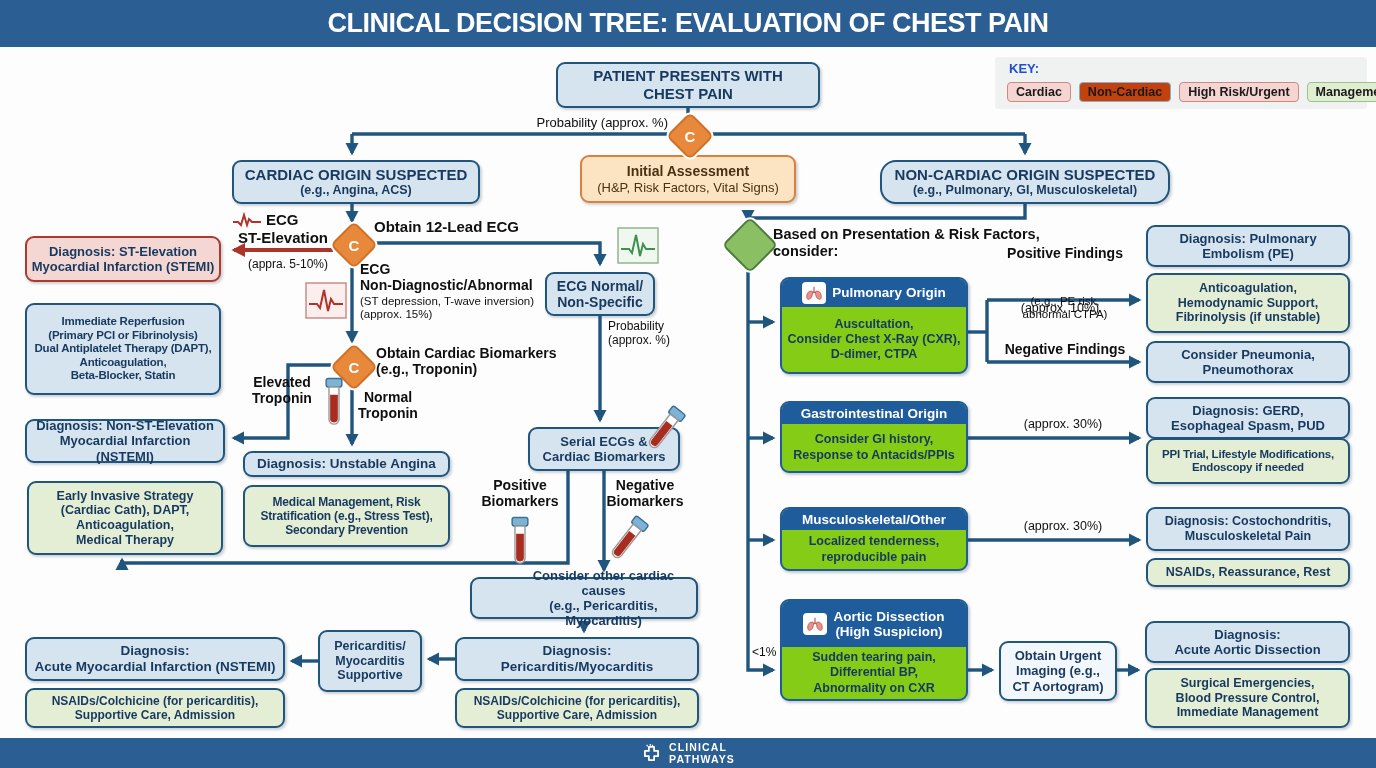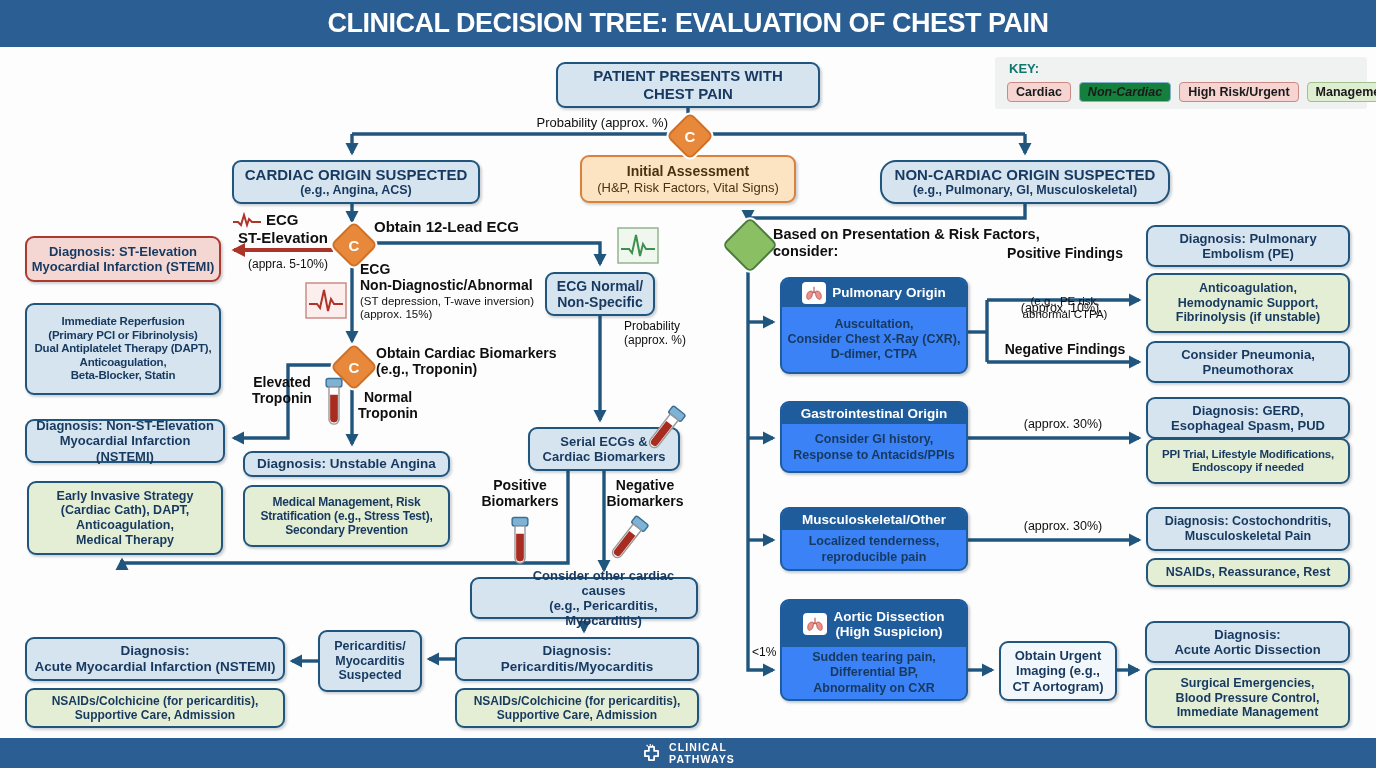--- a/index.html
+++ b/index.html
@@ -13,42 +13,42 @@
   .box{position:absolute;box-sizing:border-box;border:2.6px solid #20557e;border-radius:9px;background:#d6e4f0;
        color:#17395f;font-weight:bold;display:flex;flex-direction:column;align-items:center;justify-content:center;
        text-align:center;white-space:pre-line;font-size:13px;line-height:1.17;padding:2px 3px;
        box-shadow:1.5px 2px 2.5px rgba(40,55,70,.22);}
   .gr{background:#e4eed4;}
   .pk{background:#f4d7d3;border-color:#ab3a2f;}
   .or{background:#fce4c2;border-color:#d8823e;}
   .wh{background:#f2f7fb;}
   .t1{display:block;font-size:15px;}
   .t2{display:block;font-size:12.5px;}
-  .obox{position:absolute;box-sizing:border-box;border:2.8px solid #1f5c9c;border-radius:9px;background:#3b82f6;
+  .obox{position:absolute;box-sizing:border-box;border:2.8px solid #1f5c9c;border-radius:9px;background:#84cc16;
         overflow:hidden;display:flex;flex-direction:column;box-shadow:1.5px 2px 2.5px rgba(40,55,70,.25);}
   .oband{background:#1f5c9c;color:#fff;font-weight:bold;font-size:13.5px;display:flex;align-items:center;
          justify-content:center;gap:6px;white-space:pre-line;text-align:center;line-height:1.12;padding:3px 2px;}
   .obody{flex:1;display:flex;align-items:center;justify-content:center;color:#17395f;font-weight:bold;
          font-size:12.5px;text-align:center;white-space:pre-line;line-height:1.22;}
   .iconsq{background:#fff;border-radius:4px;width:24px;height:22px;display:flex;align-items:center;justify-content:center;flex:0 0 auto;}
   .lbl{position:absolute;color:#0f0f0f;white-space:pre-line;line-height:1.15;font-size:13px;}
   .b{font-weight:bold;}
   .ctr{text-align:center;}
   .rt{text-align:right;}
   .diamond{position:absolute;display:flex;align-items:center;justify-content:center;transform:rotate(45deg);
            background:#e8883b;border:2px solid #cf7026;border-radius:6px;box-shadow:0 0 0 2px #ffffff;}
   .diamond span{transform:rotate(-45deg);color:#fff;font-weight:bold;font-size:15px;}
   .dgreen{background:#8abf63;border-color:#4c7b3e;}
   .icon{position:absolute;}
   .keypanel{position:absolute;left:995px;top:57px;width:372px;height:52px;background:#f0f1f1;border-radius:3px;}
-  .keylabel{position:absolute;left:14px;top:4px;font-weight:bold;font-size:13px;color:#0f766e;}
+  .keylabel{position:absolute;left:14px;top:4px;font-weight:bold;font-size:13px;color:#1d4ed8;}
   .chips{position:absolute;left:12px;top:25px;display:flex;gap:8px;}
   .chip{font-weight:bold;font-size:12.5px;color:#1a1a1a;padding:2px 8px;border:1.5px solid #999;border-radius:4px;white-space:nowrap;}
   .chip.cardiac,.chip.risk{background:#f5d4d2;border-color:#cb8b85;}
-  .chip.noncardiac{background:#15803d;border-color:#86aecd;font-style:italic;}
+  .chip.noncardiac{background:#c2410c;border-color:#86aecd;}
   .chip.mgmt{background:#dfedd1;border-color:#9fc18e;}
 </style>
 </head>
 <body>
 
 <div id="stage">
 
   <div class="hdr">CLINICAL DECISION TREE: EVALUATION OF CHEST PAIN</div>
   <div class="ftr">
     <svg width="21" height="21" viewBox="0 0 24 24">
@@ -153,21 +153,21 @@
   <div class="box" style="left:528px;top:427px;width:152px;height:44px;font-size:13px;">Serial ECGs &amp;
 Cardiac Biomarkers</div>
   <div class="box" style="left:470px;top:577px;width:228px;height:42px;font-size:13px;padding-left:42px;">Consider other cardiac causes
 (e.g., Pericarditis, Myocarditis)</div>
   <div class="box" style="left:455px;top:637px;width:244px;height:44px;font-size:13.5px;">Diagnosis:
 Pericarditis/Myocarditis</div>
   <div class="box gr" style="left:455px;top:688px;width:244px;height:40px;font-size:12px;">NSAIDs/Colchicine (for pericarditis),
 Supportive Care, Admission</div>
   <div class="box" style="left:318px;top:630px;width:104px;height:62px;font-size:12.5px;">Pericarditis/
 Myocarditis
-Suspected</div>
+Supportive</div>
   <div class="box" style="left:25px;top:637px;width:260px;height:44px;font-size:13.5px;">Diagnosis:
 Acute Myocardial Infarction (NSTEMI)</div>
   <div class="box gr" style="left:25px;top:688px;width:260px;height:40px;font-size:12px;">NSAIDs/Colchicine (for pericarditis),
 Supportive Care, Admission</div>
 
   <div class="obox" style="left:780px;top:277px;width:188px;height:97px;">
     <div class="oband">
       <span class="iconsq">
         <svg width="18" height="17" viewBox="0 0 24 22">
             <path d="M12 2 V8 M12 8 C12 9.4 10.8 10 10 10.6 M12 8 C12 9.4 13.2 10 14 10.6" stroke="#c05a55" stroke-width="1.6" fill="none"></path>
@@ -256,21 +256,21 @@
   <div class="lbl b" style="left:360px;top:261px;font-size:14px;">ECG
 Non-Diagnostic/Abnormal</div>
   <div class="lbl" style="left:360px;top:295px;font-size:11.5px;">(ST depression, T-wave inversion)
 (approx. 15%)</div>
   <div class="lbl b" style="left:376px;top:345px;font-size:14px;">Obtain Cardiac Biomarkers
 (e.g., Troponin)</div>
   <div class="lbl b ctr" style="left:242px;top:374px;width:80px;font-size:14px;">Elevated
 Troponin</div>
   <div class="lbl b ctr" style="left:350px;top:389px;width:76px;font-size:14px;">Normal
 Troponin</div>
-  <div class="lbl" style="left:608px;top:320px;font-size:12px;margin-left:16px;">Probability
+  <div class="lbl" style="left:608px;top:320px;font-size:12px;">Probability
 (approx. %)</div>
   <div class="lbl b ctr" style="left:478px;top:477px;width:84px;font-size:14px;">Positive
 Biomarkers</div>
   <div class="lbl b ctr" style="left:600px;top:477px;width:90px;font-size:14px;">Negative
 Biomarkers</div>
   <div class="lbl b" style="left:773px;top:226px;font-size:14.5px;">Based on Presentation &amp; Risk Factors,
 consider:</div>
   <div class="lbl b ctr" style="left:995px;top:245px;width:140px;font-size:14px;">Positive Findings</div>
   <div class="lbl ctr" style="left:995px;top:263px;width:140px;font-size:11.5px;margin-top:32px;">(e.g., PE risk,
 abnormal CTPA)</div>

